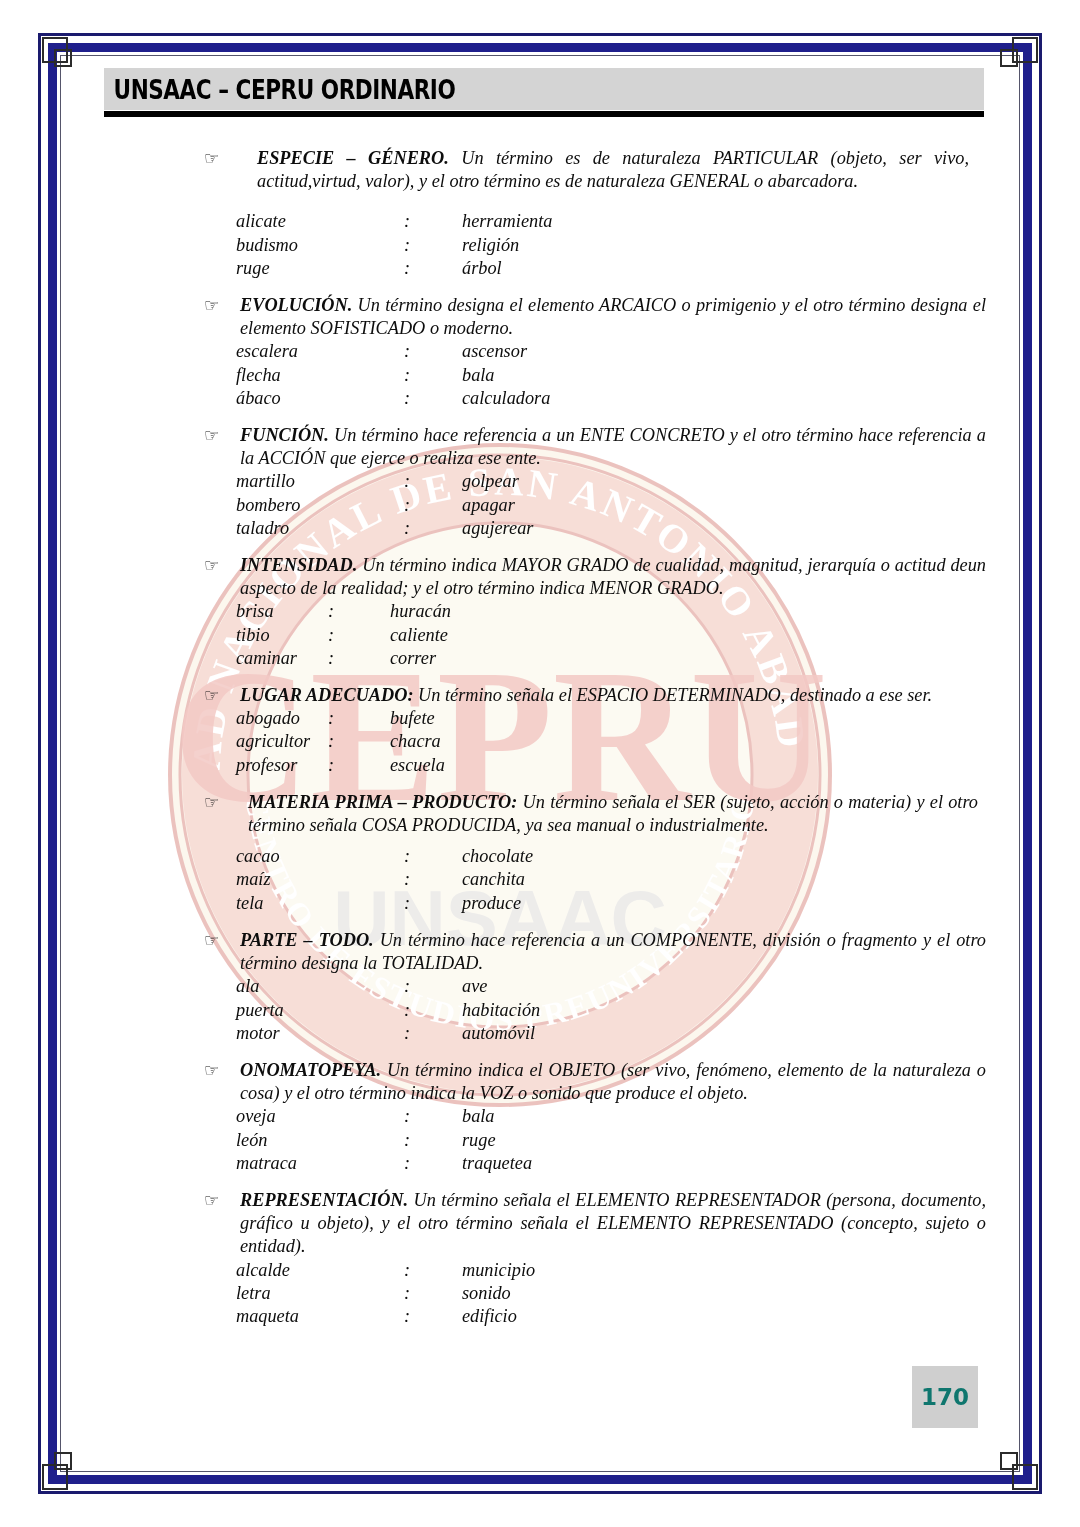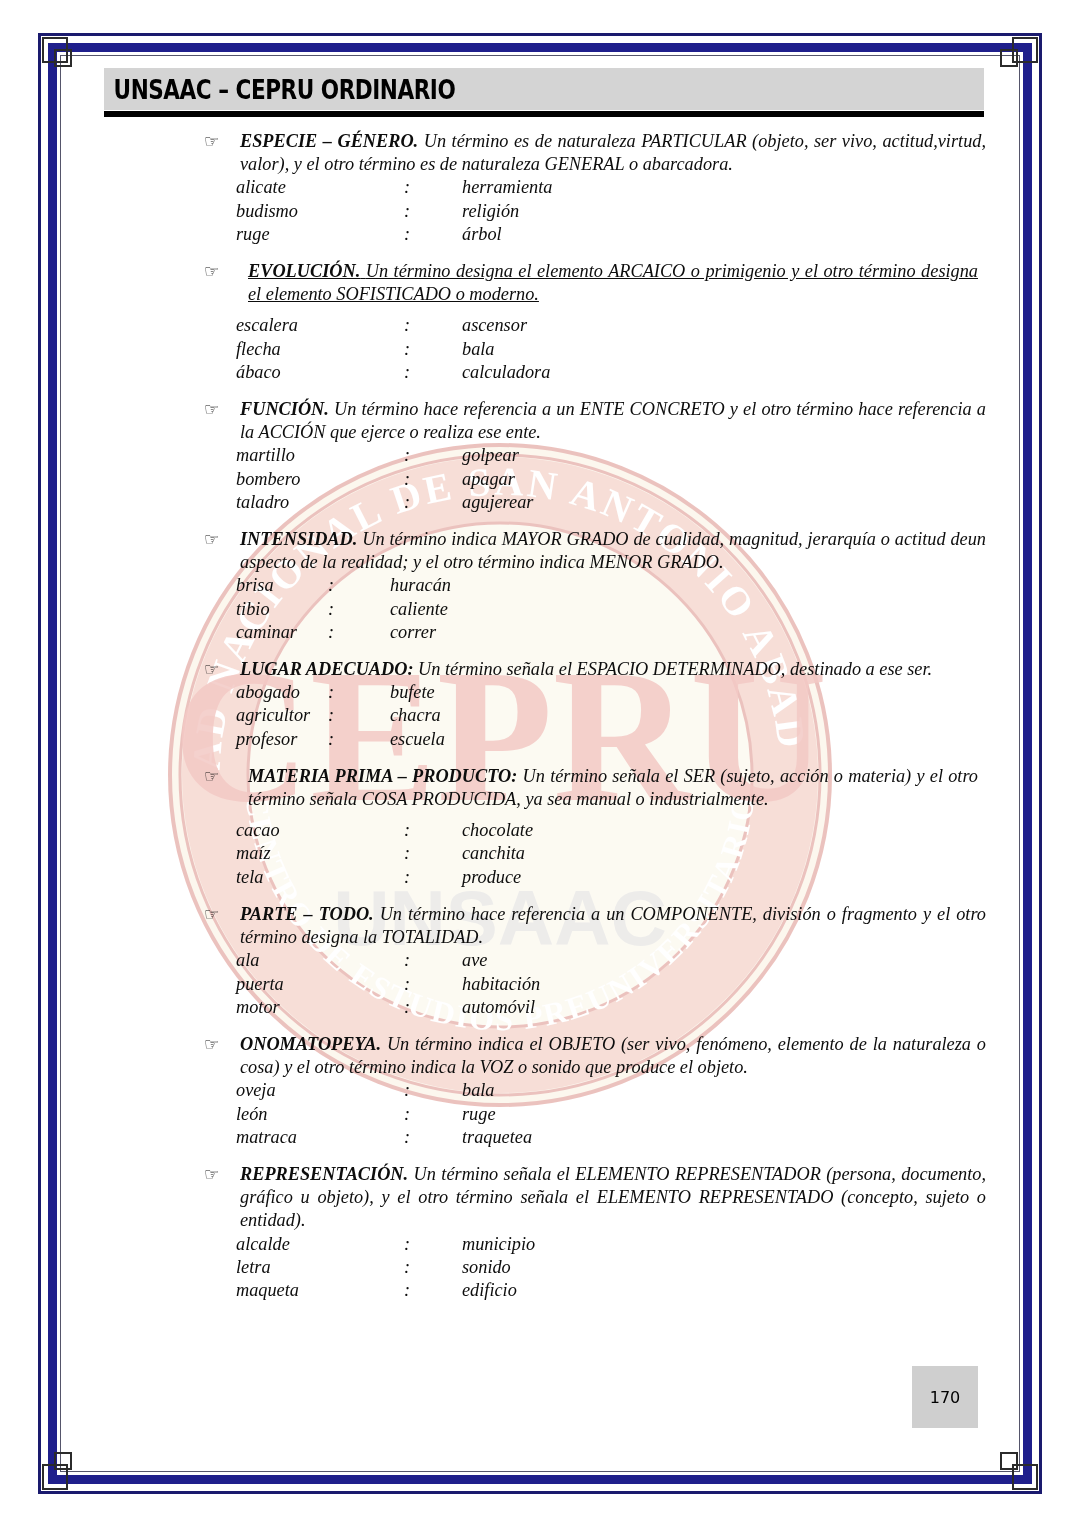--- a/index.html
+++ b/index.html
@@ -166,23 +166,23 @@
     top: 1366px;
     width: 66px;
     height: 62px;
     background: #cfcfcf;
     display: flex;
     align-items: center;
     justify-content: center;
   }
   .page-num {
     font-family: "DejaVu Sans", sans-serif;
-    font-weight: normal;
-    font-size: 16px;
-    color: #000000;
+    font-weight: bold;
+    font-size: 23px;
+    color: #0f766e;
   }
 </style>
 </head>
 <body>
 
 <div class="page">
 
   <div class="border-outer"></div>
   <div class="border-inner"></div>
   <div class="border-hair"></div>
@@ -220,21 +220,21 @@
 
     <div class="header-bar">
       <div class="header-title">UNSAAC – CEPRU ORDINARIO</div>
     </div>
     <div class="header-rule"></div>
 
     <div class="body-area" id="body-area">
         <div class="section">
           <div class="sec-head">
             <span class="bullet">☞</span>
-            <p class="para" style="margin: 0px;"><span class="t">ESPECIE – GÉNERO.</span> <span>Un término es de naturaleza PARTICULAR (objeto, ser vivo, actitud,virtud, valor), y el otro término es de naturaleza GENERAL o abarcadora.</span></p>
+            <p class="para" style="margin: 17px;"><span class="t">ESPECIE – GÉNERO.</span> <span>Un término es de naturaleza PARTICULAR (objeto, ser vivo, actitud,virtud, valor), y el otro término es de naturaleza GENERAL o abarcadora.</span></p>
           </div>
           <div class="pairs">
             <div class="pair">
               <span class="lft">alicate</span>
               <span class="col">:</span>
               <span class="rgt">herramienta</span>
             </div>
             <div class="pair">
               <span class="lft">budismo</span>
               <span class="col">:</span>
@@ -243,21 +243,21 @@
             <div class="pair">
               <span class="lft">ruge</span>
               <span class="col">:</span>
               <span class="rgt">árbol</span>
             </div>
           </div>
         </div>
         <div class="section">
           <div class="sec-head">
             <span class="bullet">☞</span>
-            <p class="para" style="margin: 8px; text-decoration: underline;"><span class="t">EVOLUCIÓN.</span> <span>Un término designa el elemento ARCAICO o primigenio y el otro término designa el elemento SOFISTICADO o moderno.</span></p>
+            <p class="para" style="margin: 0px;"><span class="t">EVOLUCIÓN.</span> <span>Un término designa el elemento ARCAICO o primigenio y el otro término designa el elemento SOFISTICADO o moderno.</span></p>
           </div>
           <div class="pairs">
             <div class="pair">
               <span class="lft">escalera</span>
               <span class="col">:</span>
               <span class="rgt">ascensor</span>
             </div>
             <div class="pair">
               <span class="lft">flecha</span>
               <span class="col">:</span>

